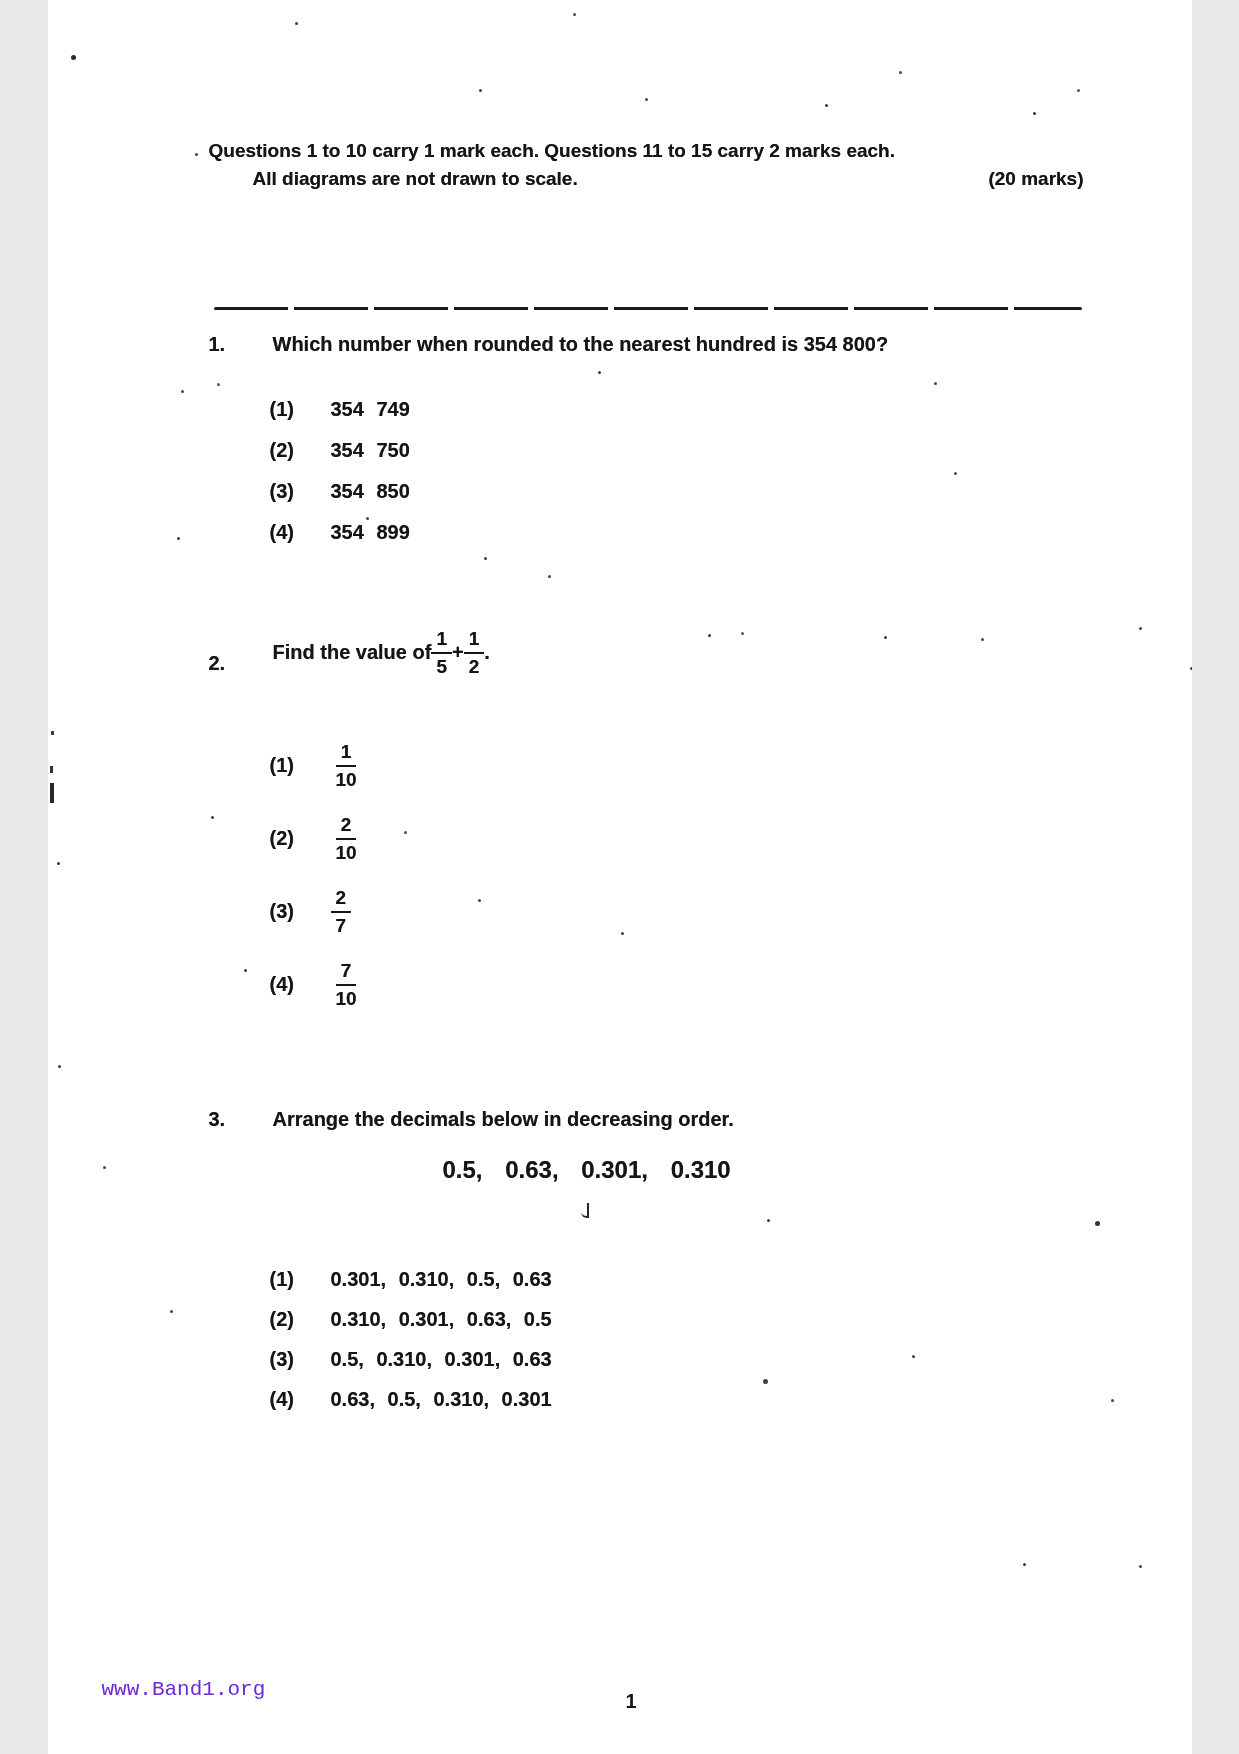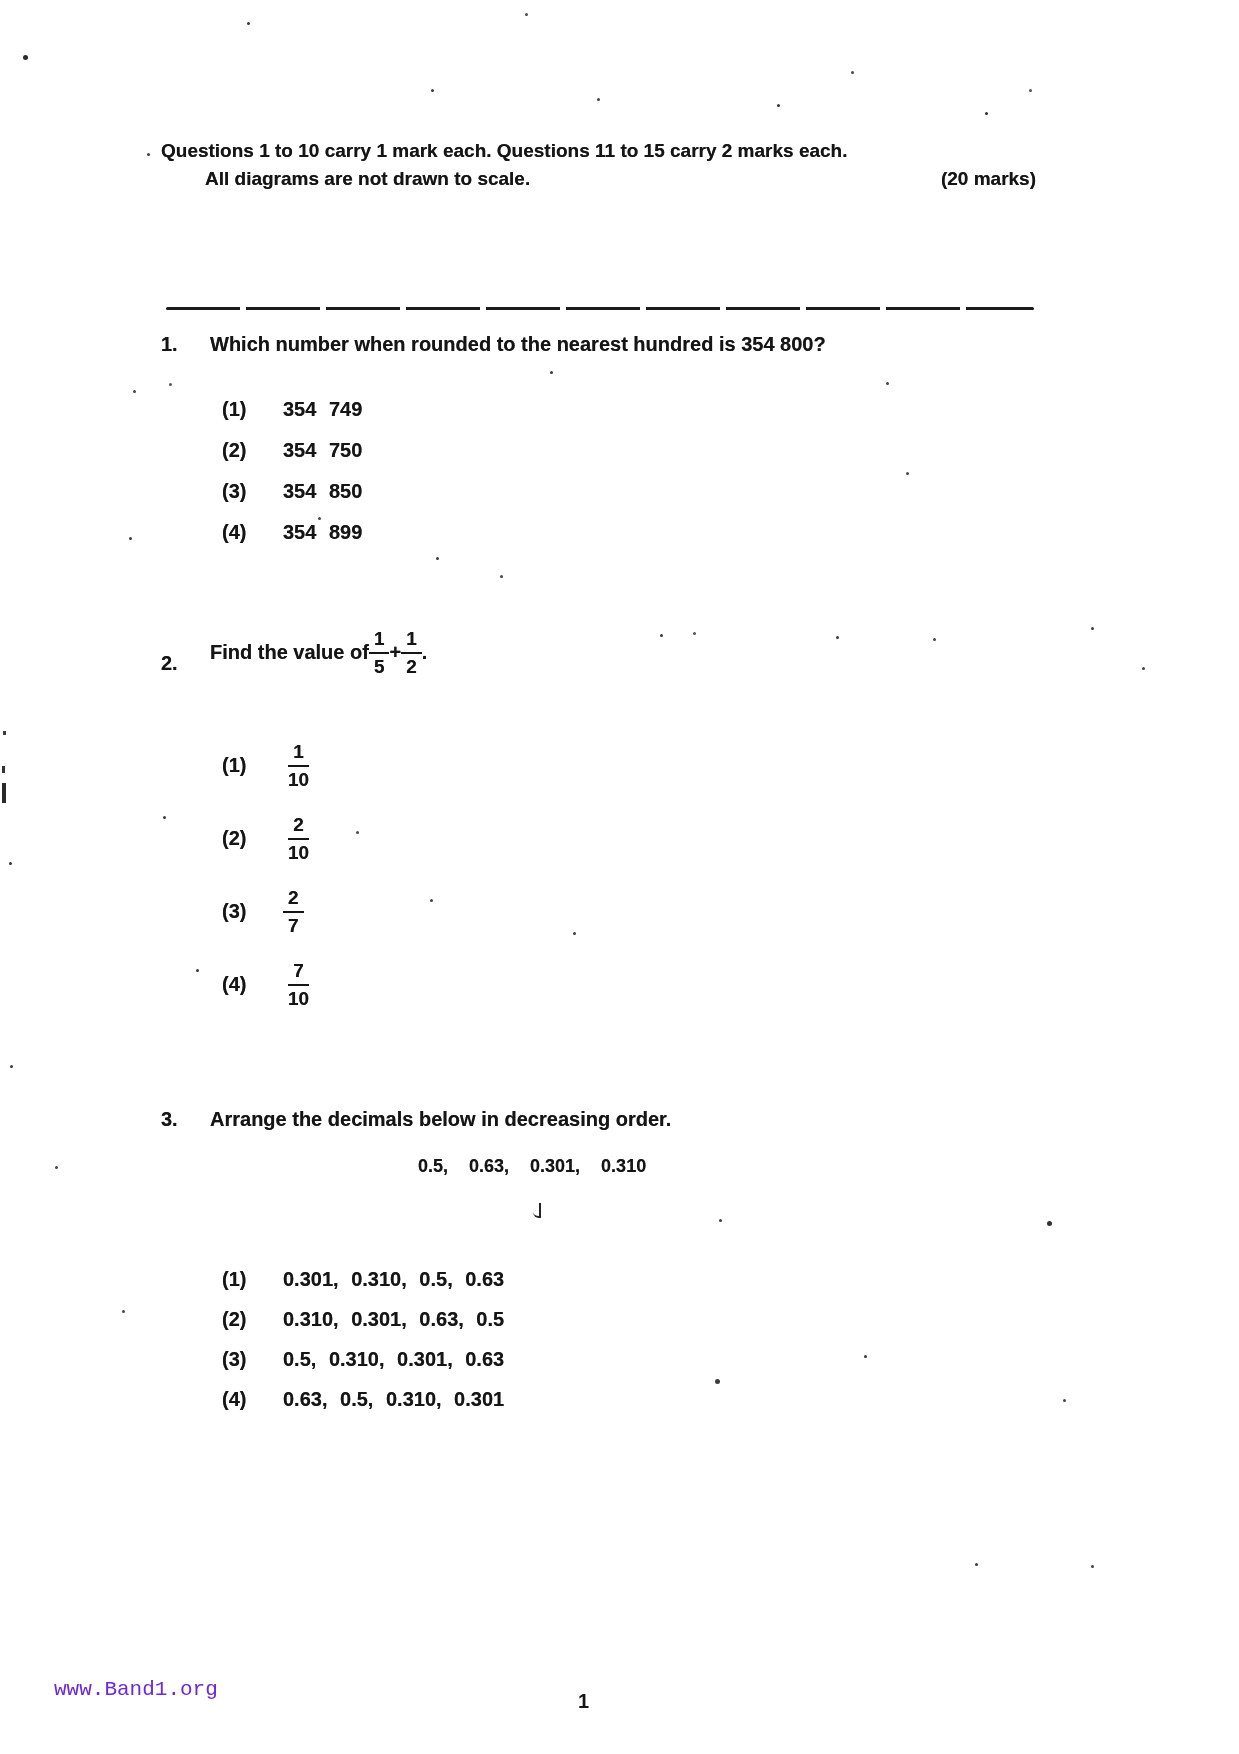--- a/index.html
+++ b/index.html
@@ -1,18 +1,18 @@
 <!DOCTYPE html>
 <html><head>
 <meta charset="utf-8">
 <style>
   html,body{margin:0;padding:0;background:#e8e8e8;}
   .page{
     position:relative;
-    width:1239px;height:1754px;
+    width:1144px;height:1754px;
     background:#ffffff;
     margin:0 auto;
     font-family:"Liberation Sans", sans-serif;
     color:#151515;
     overflow:hidden;
   }
   
   .speck{position:absolute;left:0;top:0;width:3px;height:3px;border-radius:50%;background:transparent;
     box-shadow:
       247px 22px 0 0 #3c3c3c, 525px 13px 0 0 #4a4a4a, 431px 89px 0 0 #3c3c3c,
@@ -43,35 +43,35 @@
     text-shadow:0 0 .5px rgba(0,0,0,.65);
   }
   .instructions p{margin:0;}
   .instructions .split-row{display:flex;justify-content:space-between;margin-left:44px;}
   .divider{
     position:absolute;left:166px;top:307px;width:868px;height:3px;
     background:repeating-linear-gradient(90deg,#1b1b1b 0 74px,rgba(27,27,27,0) 74px 80px);
     border-radius:2px;
   }
   .qnum{position:absolute;left:161px;font-size:20px;font-weight:bold;text-shadow:0 0 .5px rgba(0,0,0,.6);}
-  .qtext{position:absolute;left:210px;font-size:20px;font-weight:bold;text-shadow:0 0 .5px rgba(0,0,0,.6);text-align:right;}
+  .qtext{position:absolute;left:225px;font-size:20px;font-weight:bold;text-shadow:0 0 .5px rgba(0,0,0,.6);text-align:right;}
   .options{position:absolute;left:222px;font-size:20px;font-weight:bold;text-shadow:0 0 .5px rgba(0,0,0,.6);}
   .opt-row{display:flex;height:41px;align-items:flex-start;}
   .opt-label{width:61px;flex:0 0 61px;}
   .opt-value{word-spacing:7px;}
 
   
   .frac{display:inline-flex;flex-direction:column;align-items:center;vertical-align:middle;
     font-size:19px;line-height:1.15;font-weight:bold;}
   .fnum{padding:0 5px 2px 5px;border-bottom:2px solid #151515;}
   .fden{padding:2px 5px 0 5px;}
   .q2-row{display:flex;align-items:center;}
   .frac-options{position:absolute;left:222px;font-size:20px;font-weight:bold;text-shadow:0 0 .5px rgba(0,0,0,.6);}
   .frac-row{display:flex;align-items:center;height:73px;}
-  .given-line{position:absolute;left:418px;font-size:18px;font-weight:bold;word-spacing:16px;
+  .given-line{position:absolute;left:395px;font-size:24px;font-weight:bold;word-spacing:16px;
     text-shadow:0 0 .5px rgba(0,0,0,.6);}
 
   
   .footer-url{position:absolute;left:54px;top:1678px;
     font-family:Liberation Mono, monospace;font-size:21px;color:#6d28d9;}
   .page-number{position:absolute;left:578px;top:1690px;font-size:20px;font-weight:bold;}
 </style>
 </head>
 <body>
 

